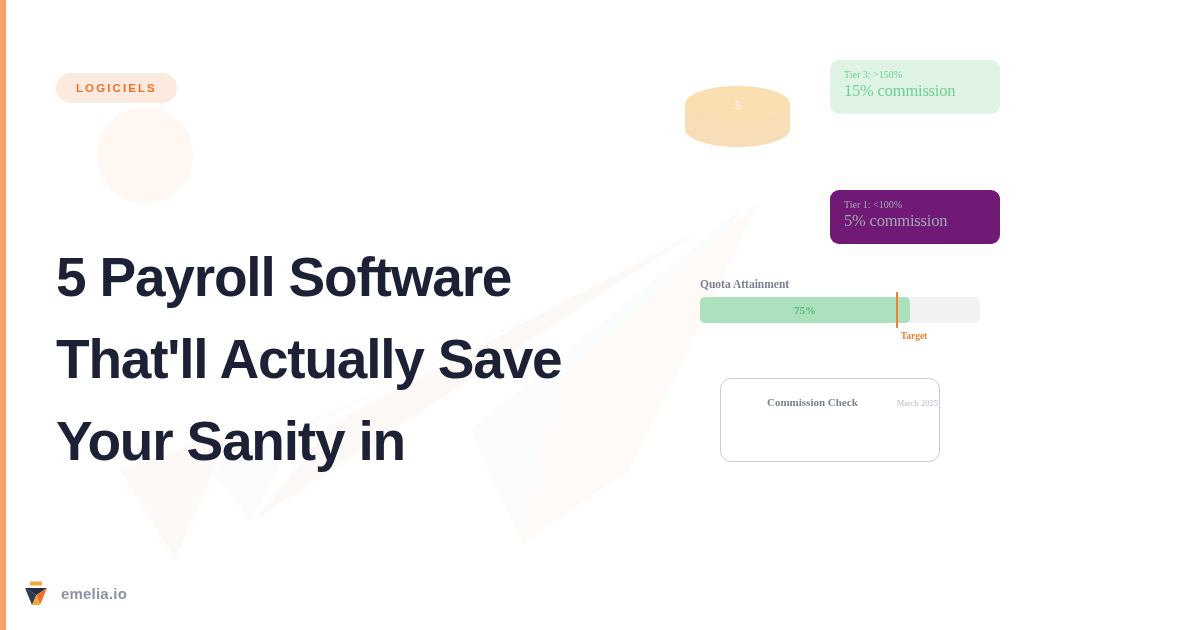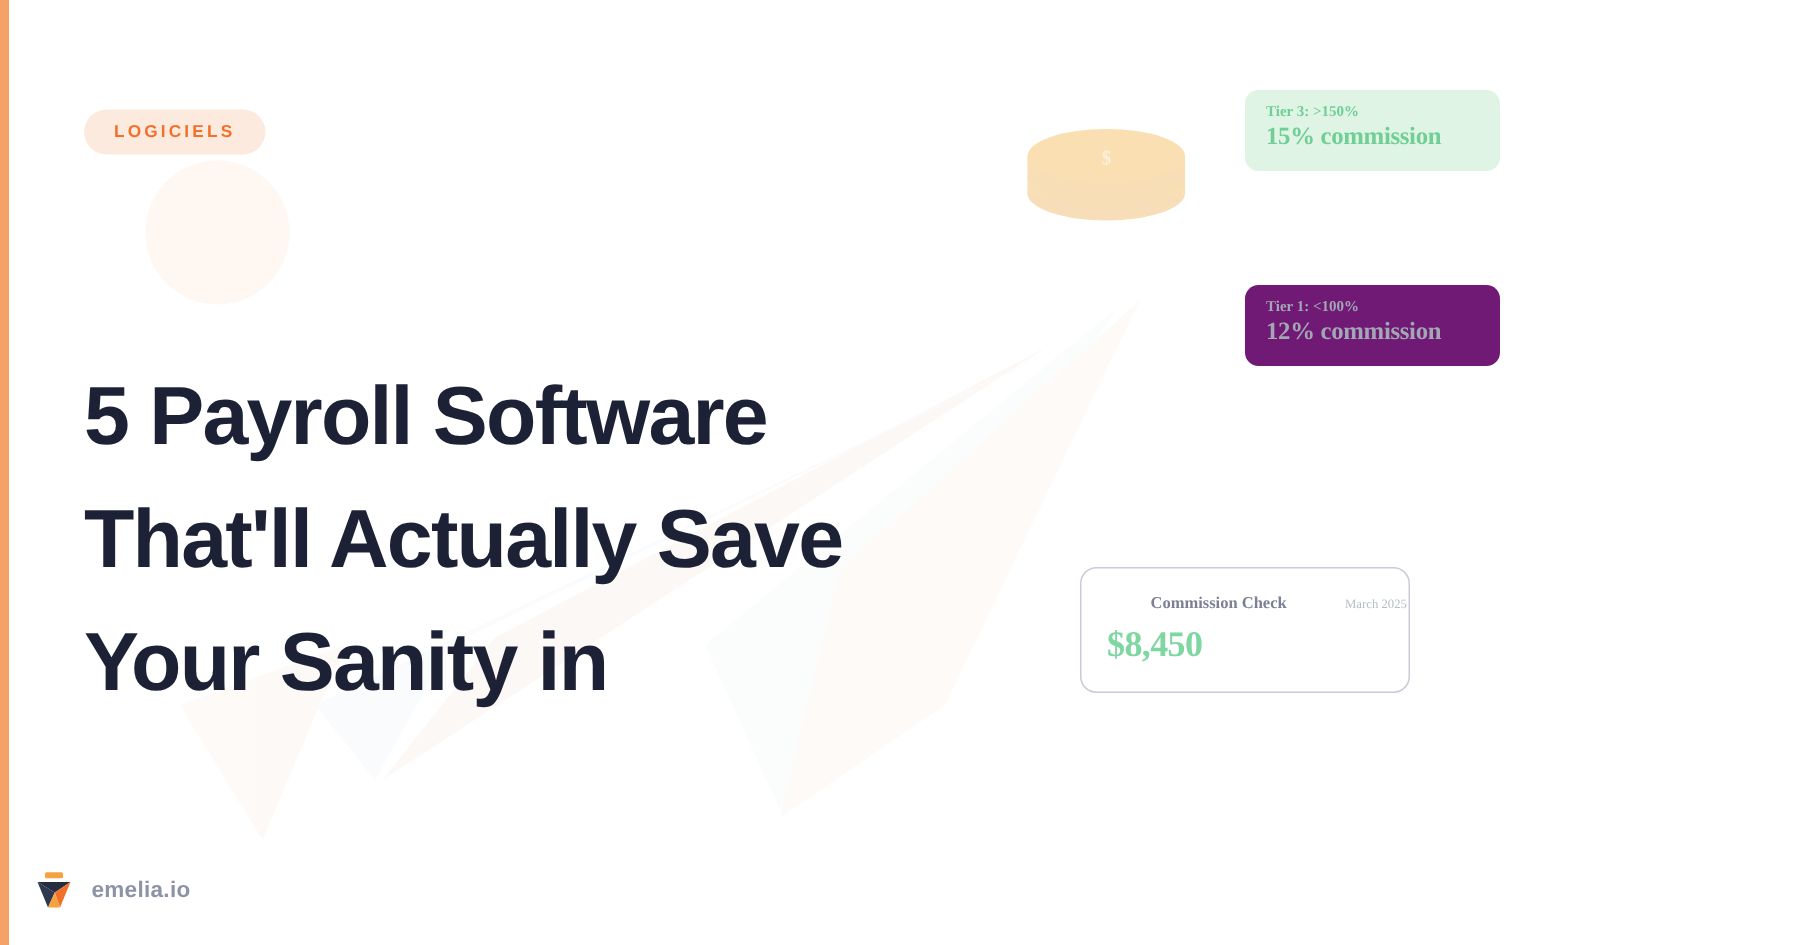--- a/index.html
+++ b/index.html
@@ -110,26 +110,26 @@
     width:170px; height:54px;
     border-radius:9px;
     padding:9px 14px 0 14px;
     font-family:"Liberation Serif", serif;
   }
   #tier-card-3 { top:60px; background:#dff4e4; }
   #tier-card-2 { top:125px; background:#fbe2cf; }
   #tier-card-1 { top:190px; background:#701a75; }
   .tier-range {
     font-size:10px;
-    font-weight:bold;
+    font-weight:normal;
     margin-bottom:1px;
   }
   .tier-rate {
     font-size:16.5px;
-    font-weight:bold;
+    font-weight:normal;
     letter-spacing:-.2px;
   }
   #tier-card-3 .tier-range, #tier-card-3 .tier-rate { color:#6fcf94; }
   #tier-card-2 .tier-range, #tier-card-2 .tier-rate { color:#ef8034; }
   #tier-card-1 .tier-range, #tier-card-1 .tier-rate { color:#a2a7b4; }
 
   
   #quota-block { position:absolute; left:24px; top:278px; width:304px; }
   #quota-label {
     font-family:"Liberation Serif", serif;
@@ -258,25 +258,34 @@
     <div class="coin" id="coin-top"></div>
     <div id="coin-dollar">$</div>
   </div>
 
   <div class="tier-card" id="tier-card-3">
     <div class="tier-range">Tier 3: &gt;150%</div>
     <div class="tier-rate">15% commission</div>
   </div>
   <div class="tier-card" id="tier-card-1">
     <div class="tier-range">Tier 1: &lt;100%</div>
-    <div class="tier-rate">12% commission</div>
-  </div>
-
+    <div class="tier-rate">5% commission</div>
+  </div>
+
+  <div id="quota-block">
+    <div id="quota-label">Quota Attainment</div>
+    <div id="quota-track">
+      <div id="quota-fill" style="width: 210px;">
+        <span id="quota-value">75%</span>
+      </div>
+      <div id="quota-target-line" style="left: 196px;"></div>
+      <div id="quota-target-label" style="left: 214px;">Target</div>
+    </div>
+  </div>
 
   <div id="check-card">
     <div id="check-head">
       <span id="check-title">Commission Check</span>
       <span id="check-date">March 2025</span>
     </div>
-    <div id="check-amount">$8,450</div>
   </div>
 
 </div>
 
 </body></html>

